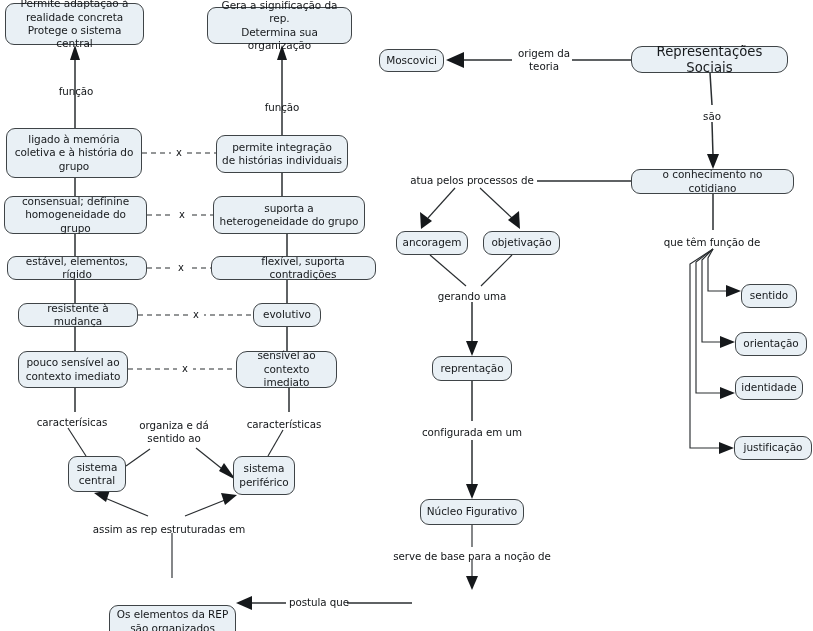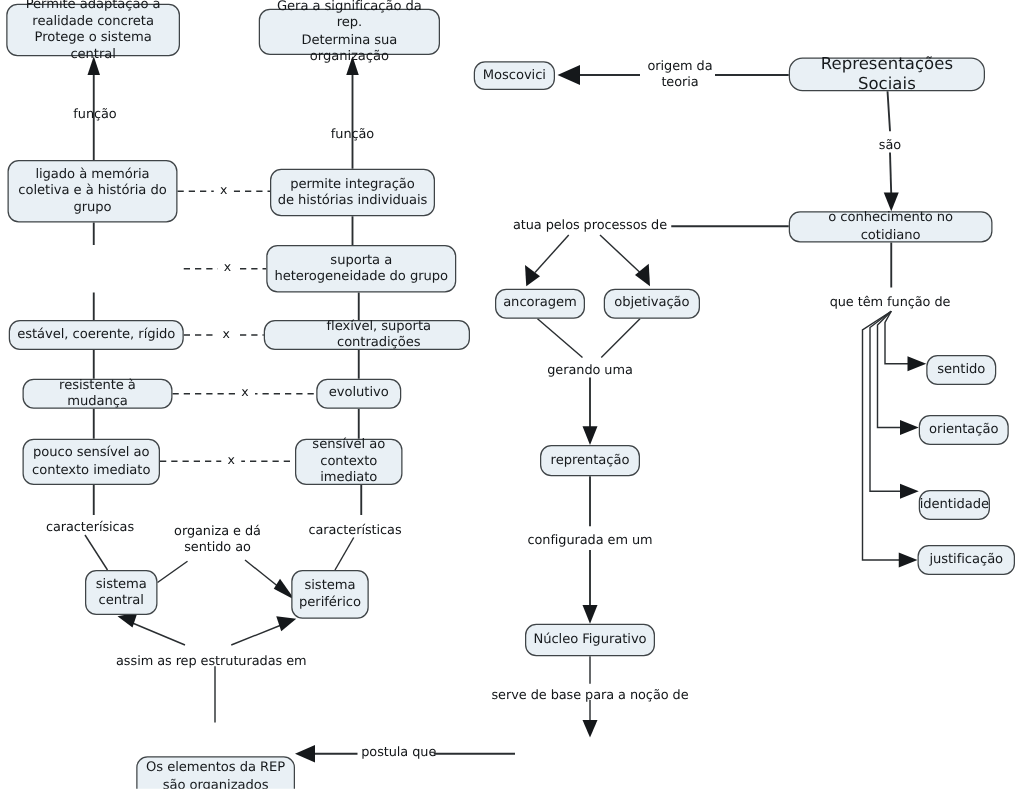--- a/index.html
+++ b/index.html
@@ -170,50 +170,52 @@
   <div class="node" style="left:5px; top:3px; width:139px; height:42px;">Permite adaptação à
 realidade concreta
 Protege o sistema central</div>
   <div class="node" style="left:207px; top:7px; width:145px; height:37px;">Gera a significação da rep.
 Determina sua organização</div>
   <div class="node" style="left:6px; top:128px; width:136px; height:50px;">ligado à memória
 coletiva e à história do
 grupo</div>
   <div class="node" style="left:216px; top:135px; width:132px; height:38px;">permite integração
 de histórias individuais</div>
+  <div class="node" style="left:4px; top:196px; width:143px; height:38px;">consensual; definine
+homogeneidade do grupo</div>
   <div class="node" style="left:213px; top:196px; width:152px; height:38px;">suporta a
 heterogeneidade do grupo</div>
-  <div class="node" style="left:7px; top:256px; width:140px; height:24px;">estável, coerente, rígido</div>
+  <div class="node" style="left:7px; top:256px; width:140px; height:24px;">estável, elementos, rígido</div>
   <div class="node" style="left:211px; top:256px; width:165px; height:24px;padding-left:24px;">flexível, suporta contradições</div>
   <div class="node" style="left:18px; top:303px; width:120px; height:24px;">resistente à mudança</div>
   <div class="node" style="left:253px; top:303px; width:68px; height:24px;">evolutivo</div>
   <div class="node" style="left:18px; top:351px; width:110px; height:37px;">pouco sensível ao
 contexto imediato</div>
-  <div class="node" style="left:236px; top:351px; width:86px; height:37px;">sensível ao
+  <div class="node" style="left:236px; top:351px; width:101px; height:37px;border-radius:11px;">sensível ao
 contexto imediato</div>
   <div class="node" style="left:68px; top:456px; width:58px; height:36px;">sistema
 central</div>
   <div class="node" style="left:233px; top:456px; width:62px; height:39px;">sistema
 periférico</div>
   <div class="node" style="left:109px; top:605px; width:127px; height:47px;">Os elementos da REP
 são organizados
 de forma hierárquica</div>
 
   <div class="node" style="left:379px; top:49px; width:65px; height:23px;">Moscovici</div>
   <div class="node title-node" style="left:631px; top:46px; width:157px; height:27px;">Representações Sociais</div>
   <div class="node" style="left:631px; top:169px; width:163px; height:25px;">o conhecimento no cotidiano</div>
 
   <div class="node" style="left:396px; top:231px; width:72px; height:24px;">ancoragem</div>
   <div class="node" style="left:483px; top:231px; width:77px; height:24px;">objetivação</div>
   <div class="node" style="left:432px; top:356px; width:80px; height:25px;">reprentação</div>
   <div class="node" style="left:420px; top:499px; width:104px; height:26px;">Núcleo Figurativo</div>
 
   <div class="node" style="left:741px; top:284px; width:56px; height:24px;">sentido</div>
   <div class="node" style="left:735px; top:332px; width:72px; height:24px;">orientação</div>
-  <div class="node" style="left:735px; top:392px; width:57px; height:24px;">identidade</div>
+  <div class="node" style="left:735px; top:376px; width:68px; height:24px;">identidade</div>
   <div class="node" style="left:734px; top:436px; width:78px; height:24px;">justificação</div>
 
   <div class="edge-label" style="left:48px; top:85px; width:56px;">função</div>
   <div class="edge-label" style="left:254px; top:101px; width:56px;">função</div>
 
   <div class="x-label" style="left:171px; top:148px; width:12px;">x</div>
   <div class="x-label" style="left:174px; top:210px; width:12px;">x</div>
   <div class="x-label" style="left:173px; top:263px; width:12px;">x</div>
   <div class="x-label" style="left:188px; top:310px; width:12px;">x</div>
   <div class="x-label" style="left:177px; top:364px; width:12px;">x</div>

